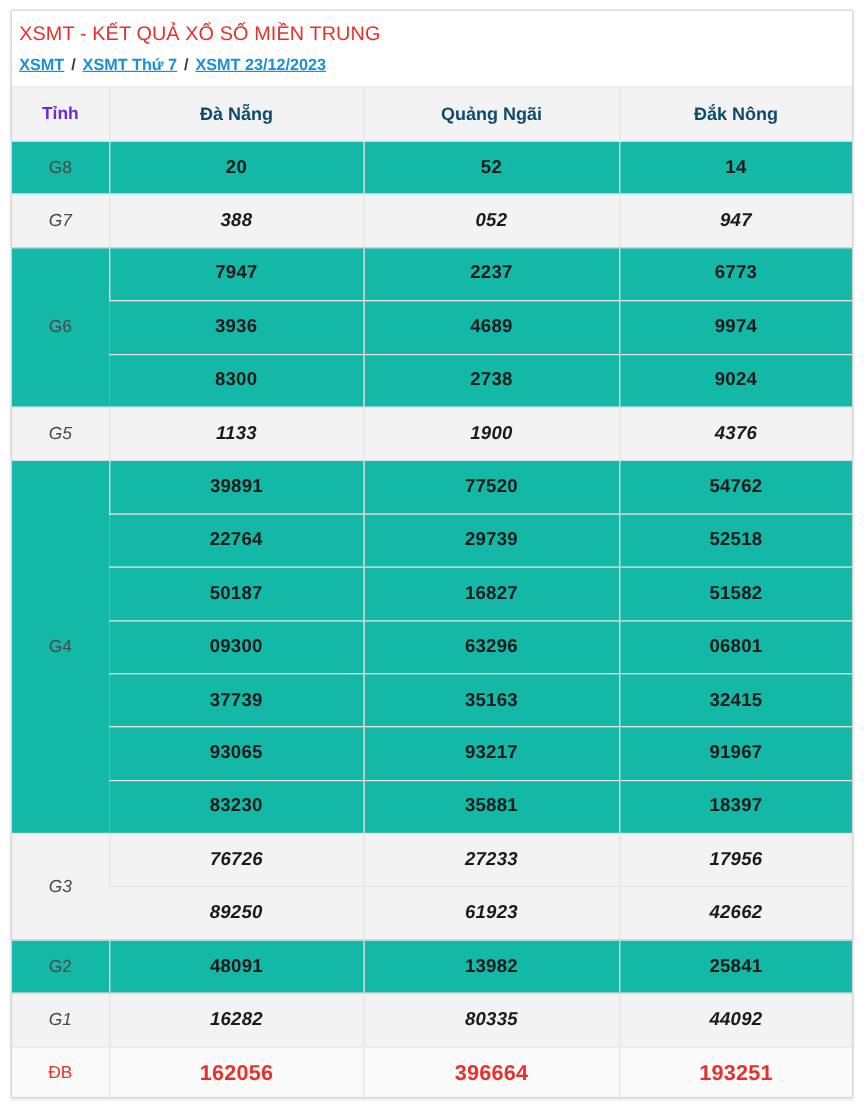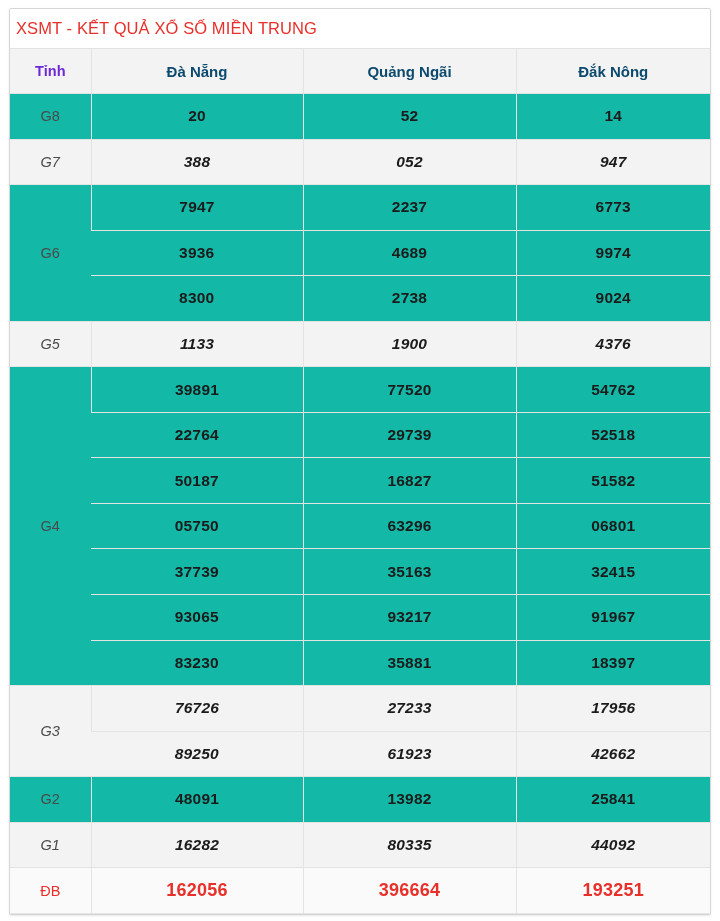--- a/index.html
+++ b/index.html
@@ -130,20 +130,27 @@
   td.inner-top { border-top-color: #ececec; }
 </style>
 </head>
 <body>
 
 <div class="page">
   <div class="card">
 
     <div class="header">
       <div class="header-title">XSMT - KẾT QUẢ XỔ SỐ MIỀN TRUNG</div>
+      <div class="breadcrumb">
+        <span class="crumb">XSMT</span>
+        <span class="crumb-sep">/</span>
+        <span class="crumb">XSMT Thứ 7</span>
+        <span class="crumb-sep">/</span>
+        <span class="crumb">XSMT 23/12/2023</span>
+      </div>
     </div>
 
     <table class="tbl">
       <colgroup>
         <col class="c-prize">
           <col class="c-p1">
           <col class="c-p2">
           <col class="c-p3">
       </colgroup>
       <thead>
@@ -205,21 +212,21 @@
             <td class="num inner-top">22764</td>
             <td class="num inner-top">29739</td>
             <td class="num inner-top">52518</td>
           </tr>
           <tr class="band-row plain">
             <td class="num inner-top">50187</td>
             <td class="num inner-top">16827</td>
             <td class="num inner-top">51582</td>
           </tr>
           <tr class="band-row plain">
-            <td class="num inner-top">05750</td>
+            <td class="num inner-top">09300</td>
             <td class="num inner-top">63296</td>
             <td class="num inner-top">06801</td>
           </tr>
           <tr class="band-row plain">
             <td class="num inner-top">37739</td>
             <td class="num inner-top">35163</td>
             <td class="num inner-top">32415</td>
           </tr>
           <tr class="band-row plain">
             <td class="num inner-top">93065</td>

